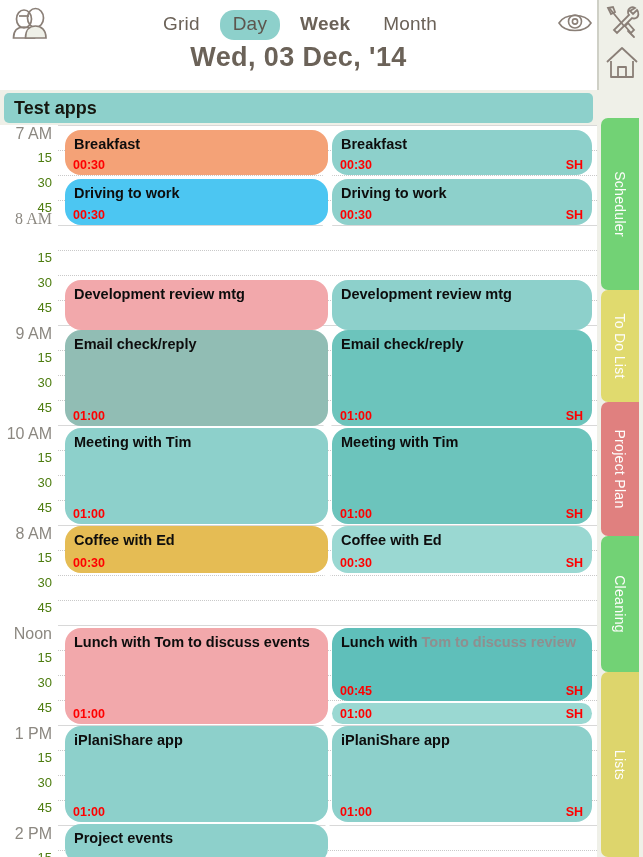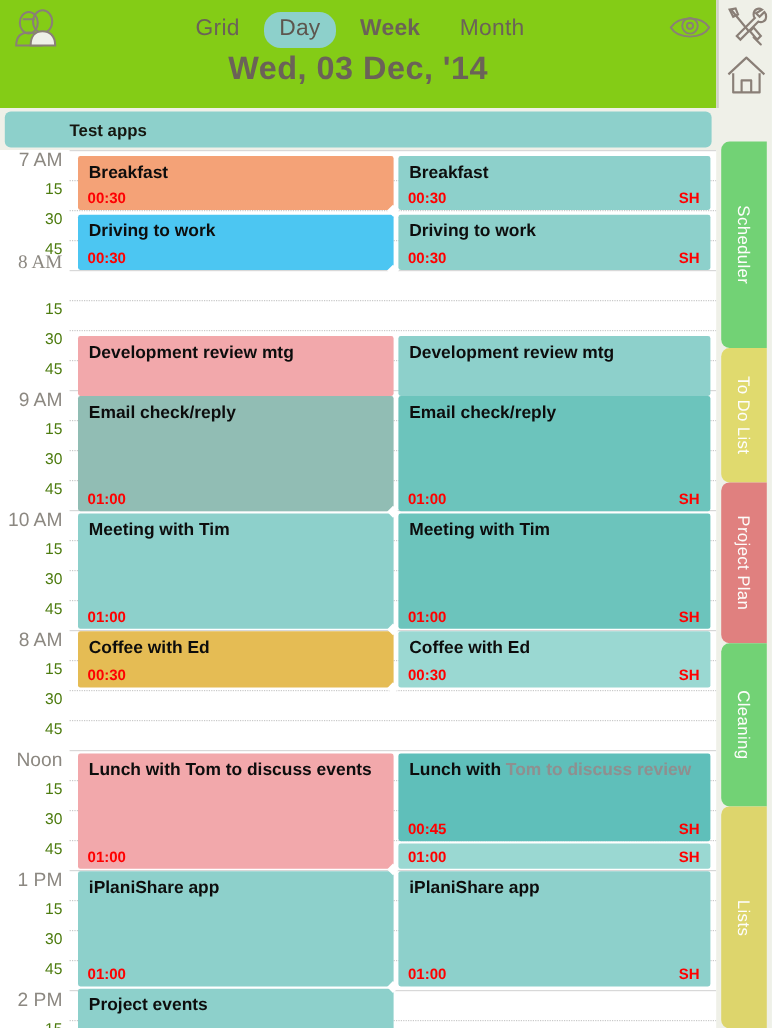--- a/index.html
+++ b/index.html
@@ -13,21 +13,21 @@
   #app {
     position: relative;
     width: 643px; height: 857px;
     background: #eff0e8;
   }
 
   
   #header {
     position: absolute; left: 0; top: 0;
     width: 597px; height: 90px;
-    background: #84cc16;
+    background: #ffffff;
   }
   #people-icon {
     position: absolute; left: 8px; top: 6px;
     width: 44px; height: 40px;
   }
   #eye-icon {
     position: absolute; left: 556px; top: 6px;
     width: 38px; height: 34px;
   }
   #viewtabs {
@@ -69,23 +69,22 @@
 
   
   #groupbar {
     position: absolute; left: 4px; top: 93px;
     width: 589px; height: 30px;
     background: #8dd0cb;
     border-radius: 5px;
     display: flex; align-items: center;
   }
   #groupbar-label {
-    font-size: 14px; font-weight: bold; color: #15160f;
+    font-size: 18px; font-weight: bold; color: #15160f;
     padding-left: 10px;
-    margin-left: 44px;
   }
 
   
   #calendar {
     position: absolute; left: 0; top: 125px;
     width: 597px; height: 732px;
     background: #ffffff;
     overflow: hidden;
   }
   #gutter {
@@ -110,21 +109,21 @@
   .gridline {
     position: absolute; left: 0; width: 539px;
     height: 0;
     border-top: 1px dotted #c9c9c9;
   }
   .gridline.hour { border-top: 1px solid #d8d8d8; }
 
   
   .event {
     position: absolute;
-    border-radius: 2px;
+    border-radius: 16px;
     overflow: hidden;
     cursor: pointer;
   }
   .event-title {
     position: absolute; left: 9px; top: 6px;
     font-size: 14.5px; font-weight: bold;
     color: #0d0d0d;
     white-space: nowrap;
   }
   .event-title .dim { color: #8f8f8f; font-weight: bold; }

